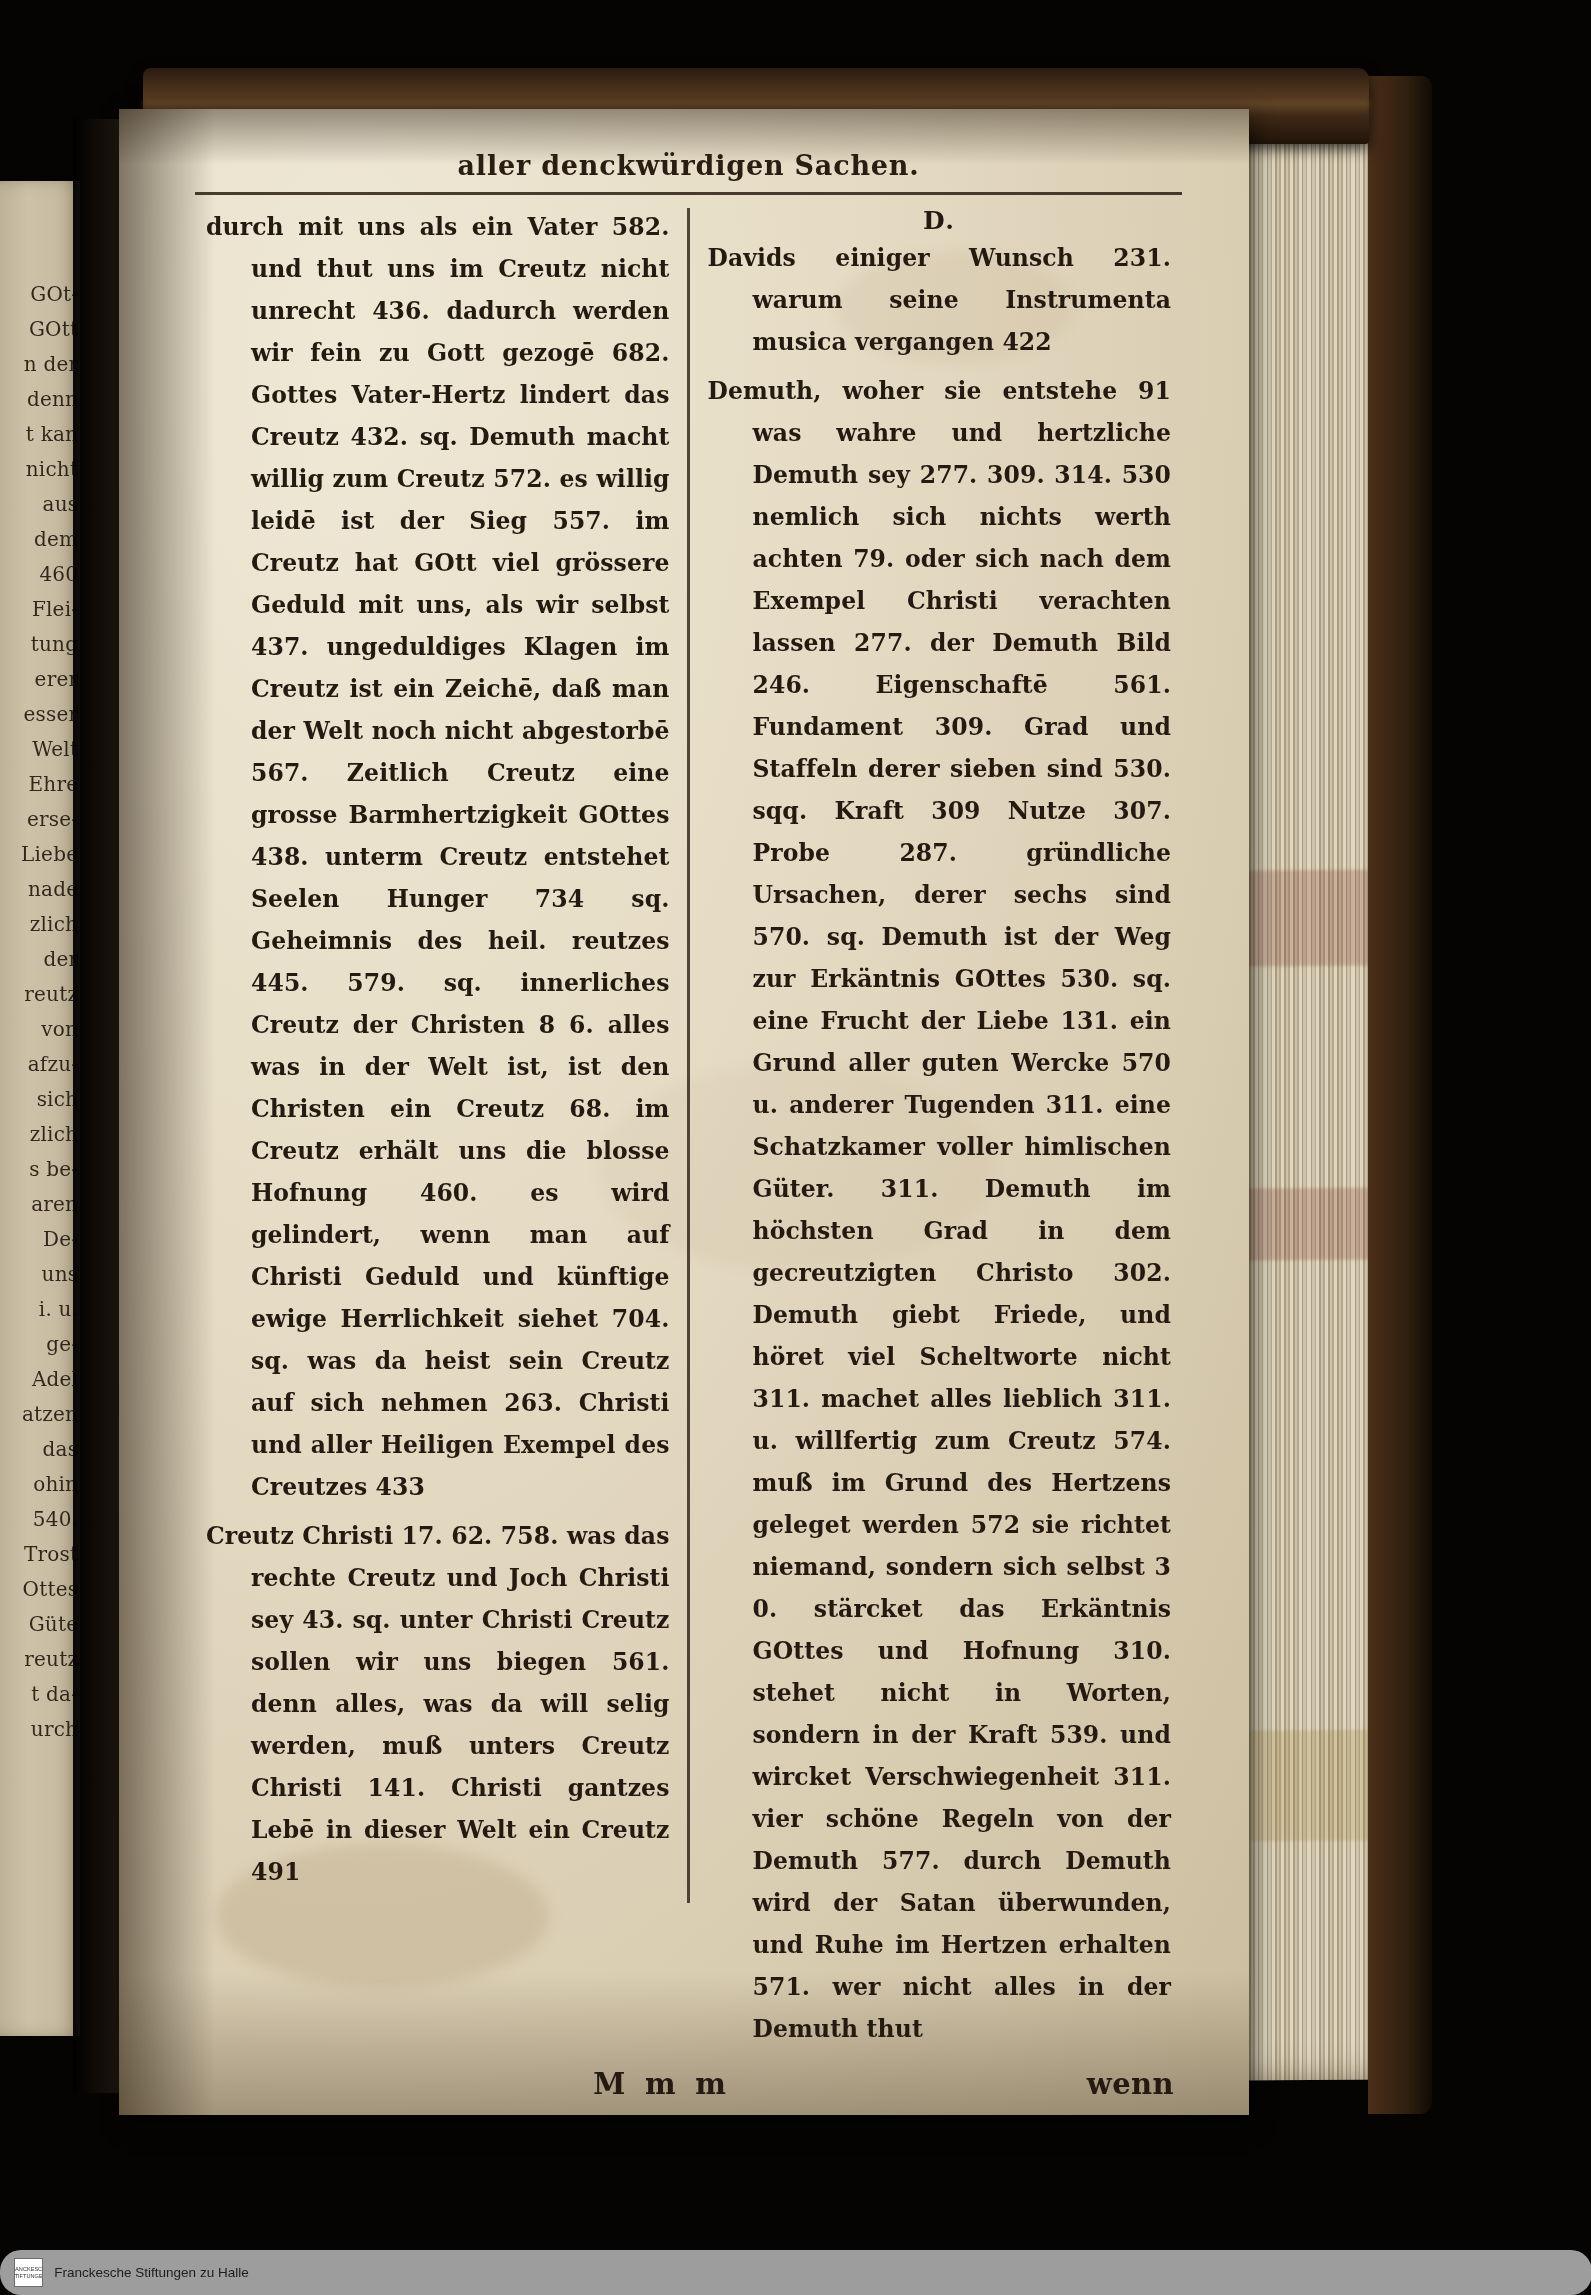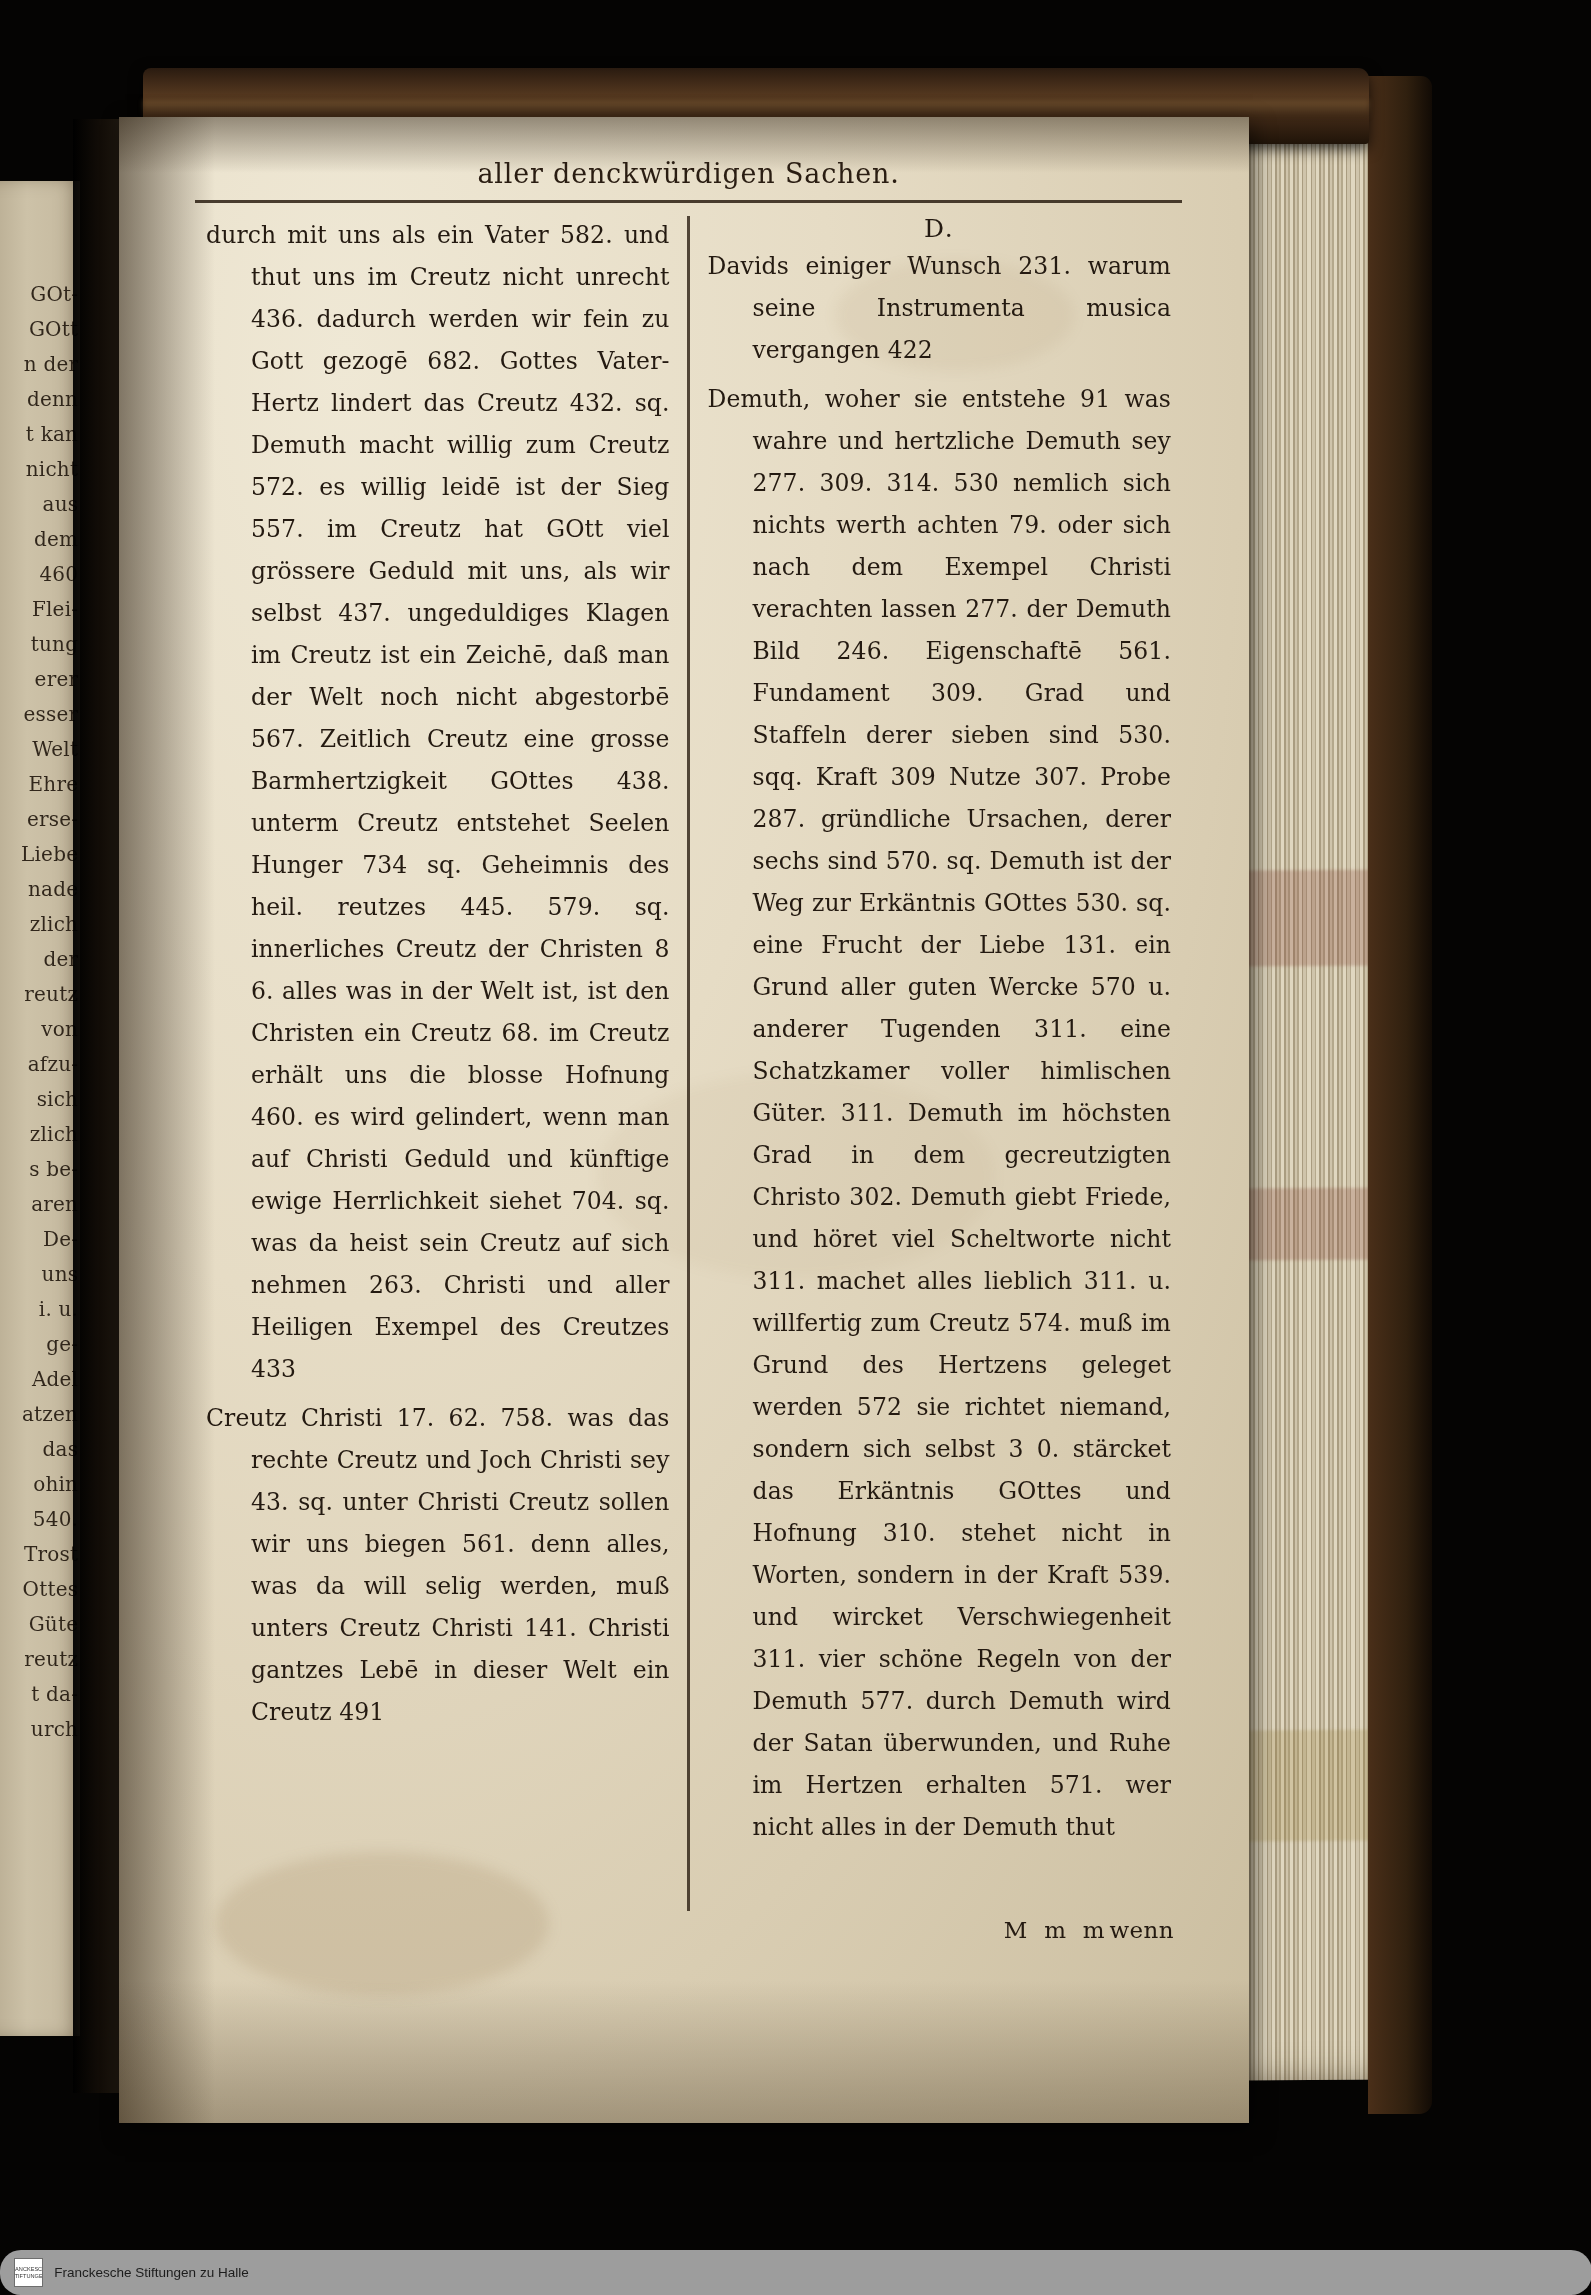--- a/index.html
+++ b/index.html
@@ -123,27 +123,28 @@
     width: 64px;
     height: 2038px;
     background: linear-gradient(90deg,#4a2f19 0%, #30200f 60%, #120b05 100%);
     border-radius: 0 11px 12.7px 0;
   }
 
   
   .leaf {
     position: absolute;
     left: 0;
-    top: 41px;
+    top: 33px;
     width: 1130px;
     height: 2006px;
     background:
       radial-gradient(ellipse at 20% 12%, #efe8d5 0%, #e6dcc5 38%, #d9cdb2 70%, #cabd9f 100%);
     box-shadow: 4.8px 8px 21px rgba(0,0,0,.55);
     overflow: hidden;
+    font-weight: bold;
   }
   .leaf .foxing {
     position: absolute;
     border-radius: 50%;
     background: rgba(140,110,70,.16);
     filter: blur(6.4px);
   }
   .leaf .shadow-gutter {
     position: absolute;
     left: 0; top: 0;
@@ -219,23 +220,23 @@
   }
   .entry + .entry { margin-top: 7px; }
   .col-letter {
     text-align: center;
     font-size: 25px;
     letter-spacing: 1.6px;
     margin: 0 0 1.6px 0;
   }
   .tail {
     display: flex;
-    justify-content: flex-end;
-    font-size: 23px;
-    margin-top: 6px;
+    justify-content: space-between;
+    font-size: 29px;
+    margin-top: 17px;
     padding: 0 8px;
   }
   .tail .sig { letter-spacing: 4.8px; margin-left: 24px; }
   .tail .catch { letter-spacing: 0.4px; }
 
   
   .footer-bar {
     position: absolute;
     left: 0;
     bottom: 0;

